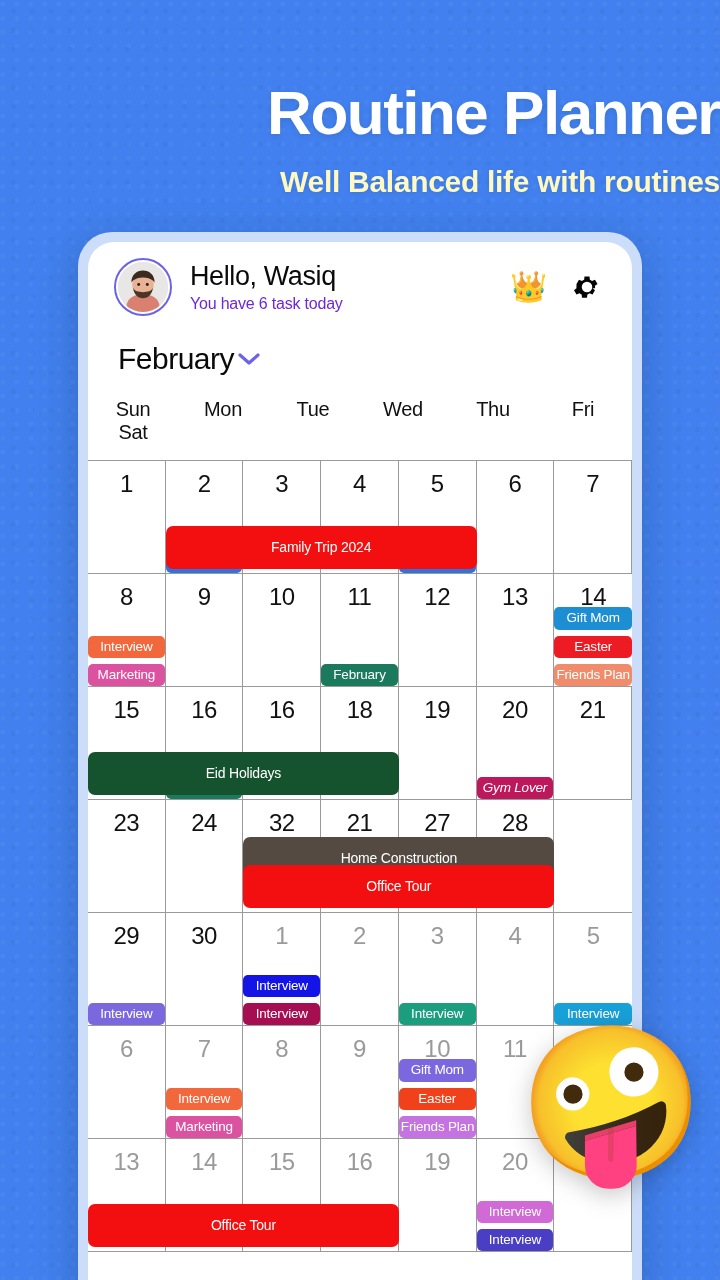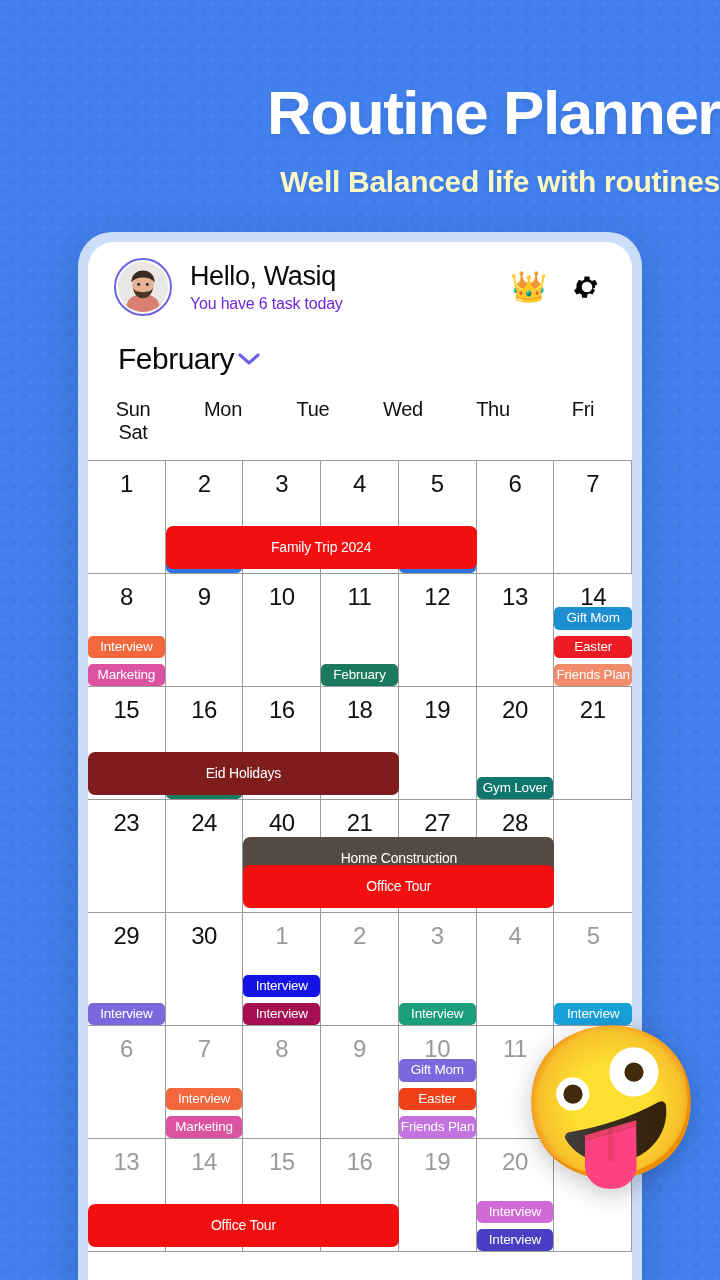--- a/index.html
+++ b/index.html
@@ -244,37 +244,37 @@
           </div>
           <div class="cell">
             <div class="daynum">18</div>
           </div>
           <div class="cell">
             <div class="daynum">19</div>
           </div>
           <div class="cell">
             <div class="daynum">20</div>
             <div class="chips">
-              <div class="chip" style="background: #0f766e;">Gym Lover</div>
+              <div class="chip" style="background: #be185d; font-style: italic;">Gym Lover</div>
             </div>
           </div>
           <div class="cell">
             <div class="daynum">21</div>
           </div>
-          <div class="span" style="left: 0%; width: 57.1429%; bottom: 4px; background: #7f1d1d;">Eid Holidays</div>
+          <div class="span" style="left: 0%; width: 57.1429%; bottom: 4px; background: #14532d;">Eid Holidays</div>
         </div>
         <div class="week">
           <div class="cell">
             <div class="daynum">23</div>
           </div>
           <div class="cell">
             <div class="daynum">24</div>
           </div>
           <div class="cell">
-            <div class="daynum">40</div>
+            <div class="daynum">32</div>
           </div>
           <div class="cell">
             <div class="daynum">21</div>
           </div>
           <div class="cell">
             <div class="daynum">27</div>
           </div>
           <div class="cell">
             <div class="daynum">28</div>
           </div>

